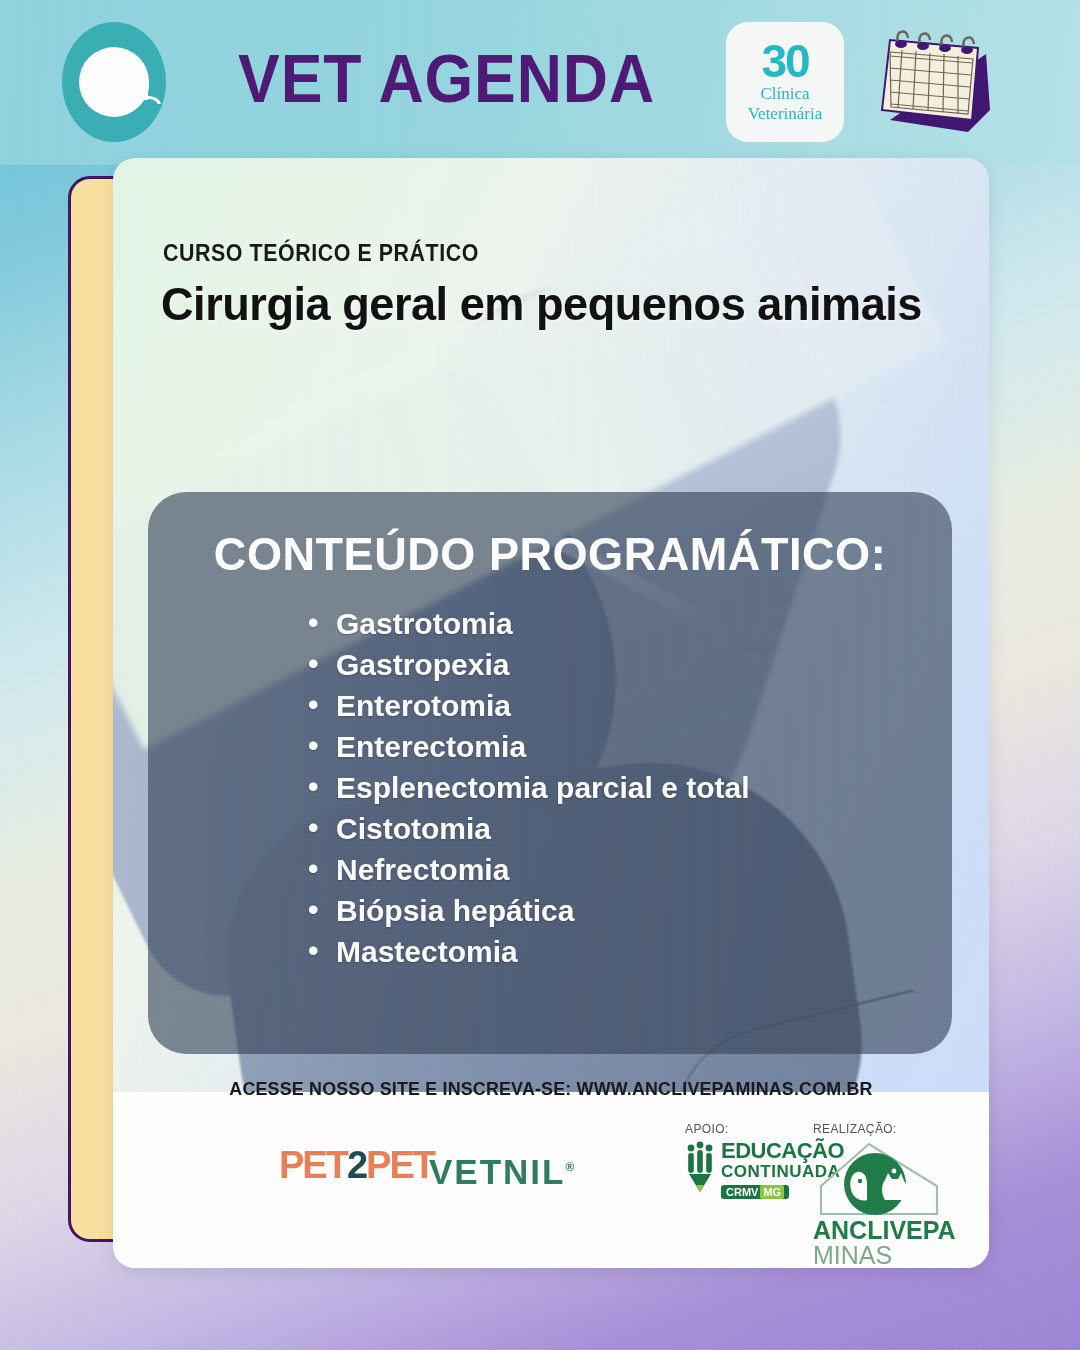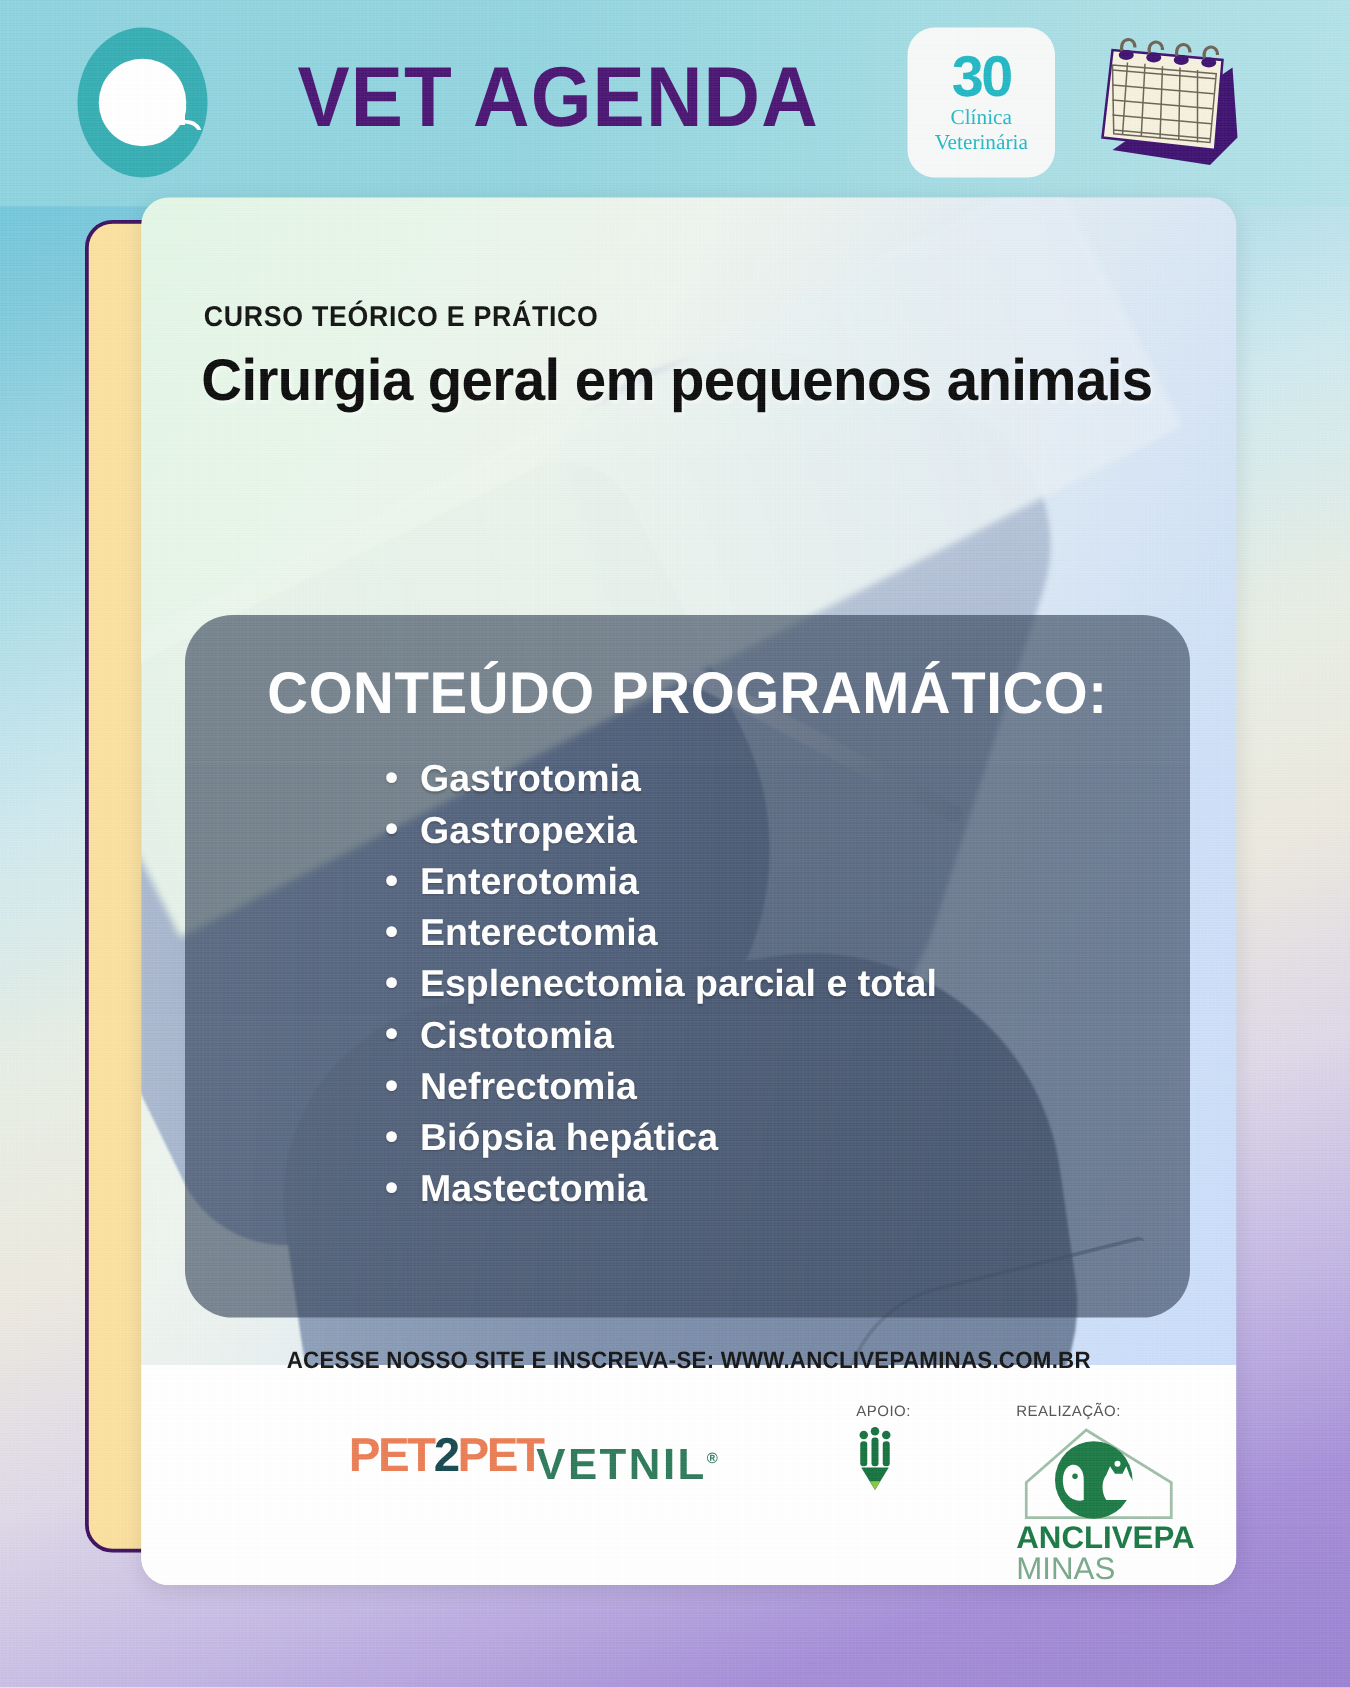--- a/index.html
+++ b/index.html
@@ -335,20 +335,25 @@
               <circle cx="6" cy="8" r="3.4"></circle>
                 <rect x="3.2" y="13" width="5.6" height="20" rx="2.4"></rect>
               <circle cx="15" cy="5" r="3.4"></circle>
                 <rect x="12.2" y="10" width="5.6" height="23" rx="2.4"></rect>
               <circle cx="24" cy="8" r="3.4"></circle>
                 <rect x="21.2" y="13" width="5.6" height="20" rx="2.4"></rect>
             </g>
             <path d="M4 34 H26 L15 52 Z" fill="#17733f"></path>
             <path d="M11 45 H19 L15 52 Z" fill="#8cc63f"></path>
           </svg>
+          <div>
+            <div class="l1">EDUCAÇÃO</div>
+            <div class="l2">CONTINUADA</div>
+            <div class="l3"><span>CRMV</span><span class="mg">MG</span></div>
+          </div>
         </div>
       </div>
 
       <div class="slot anclivepa">
         <div class="cap">REALIZAÇÃO:</div>
         <div class="mark">
           <svg width="132" height="76" viewBox="0 0 132 76">
             <path d="M8 46 L56 4 L124 46 L124 74 L8 74 Z" fill="none" stroke="#9fbfa8" stroke-width="2.2"></path>
             <circle cx="62" cy="44" r="31" fill="#1c7a45"></circle>
             <g fill="#ffffff">

